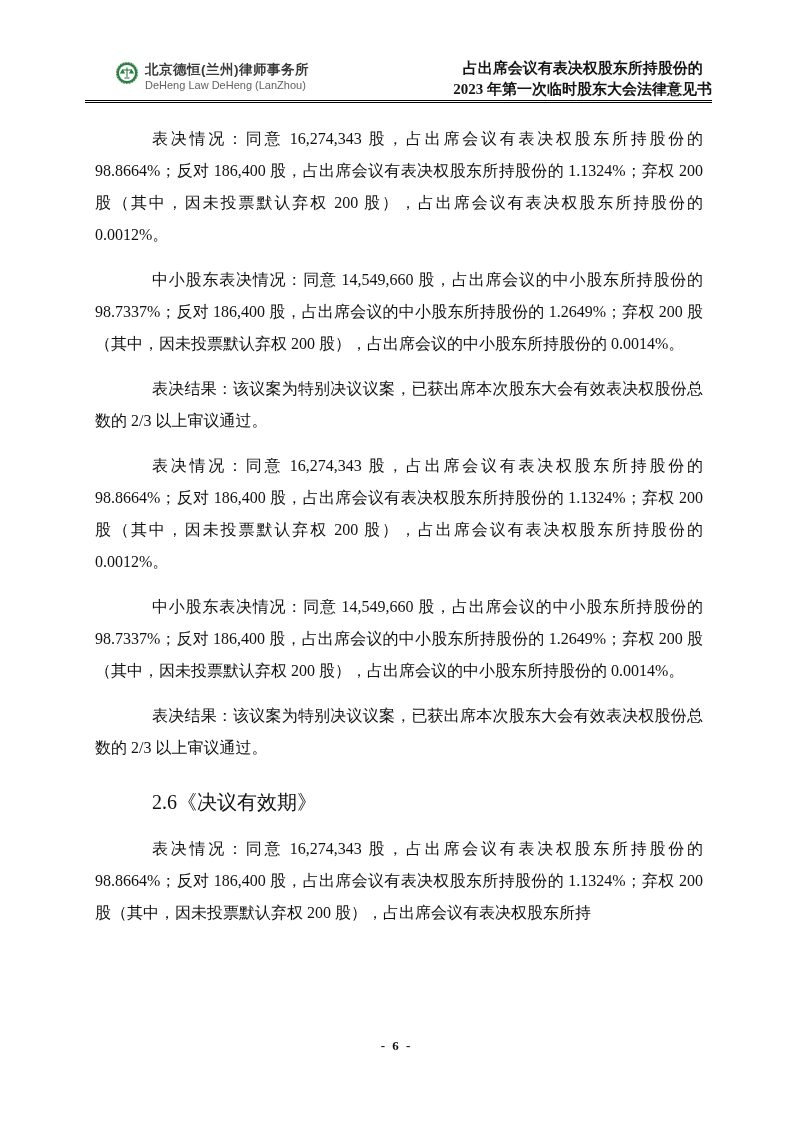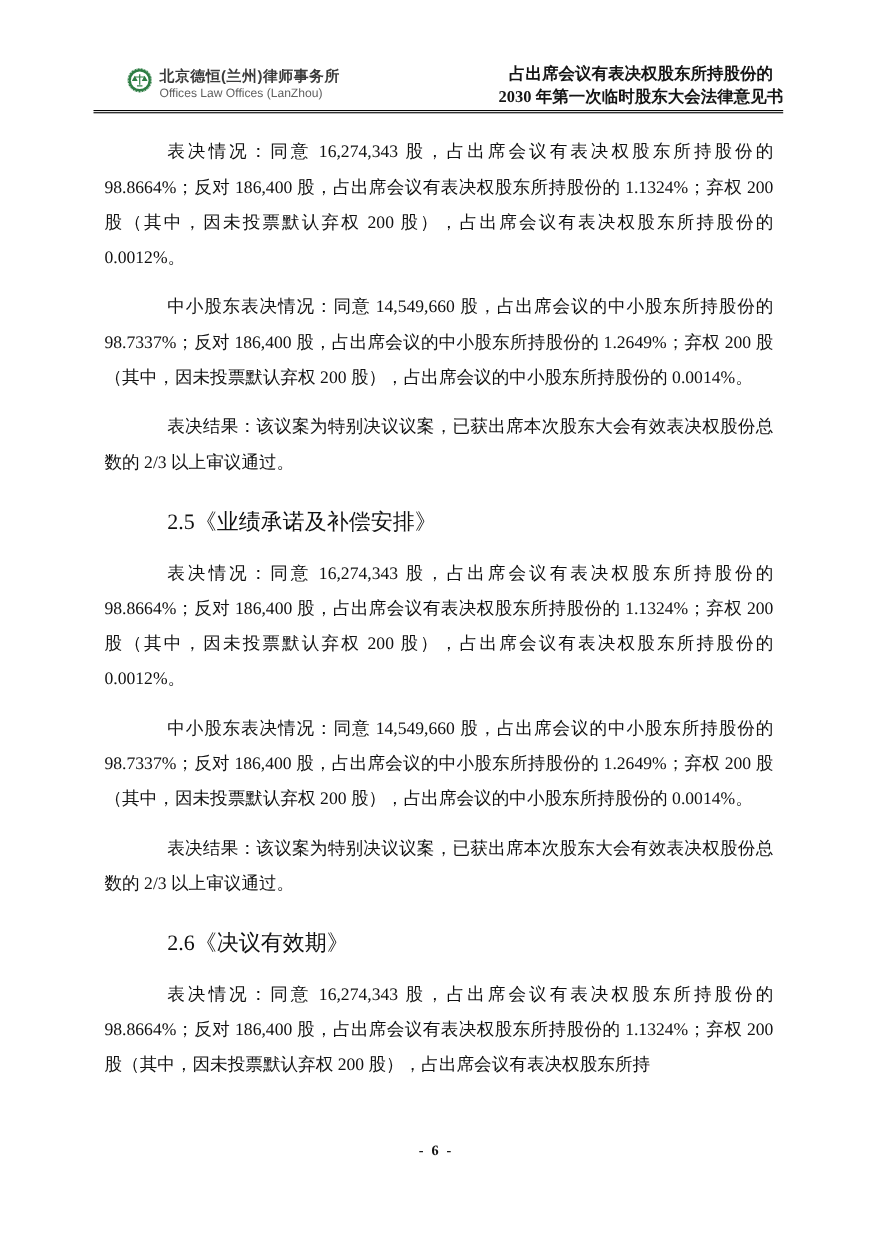--- a/index.html
+++ b/index.html
@@ -119,34 +119,33 @@
             <line x1="12" y1="6.5" x2="12" y2="16"></line>
             <line x1="7.5" y1="9" x2="16.5" y2="9"></line>
             <path d="M5.8 12 L7.5 9 L9.2 12 Z" fill="#2e7d44"></path>
             <path d="M14.8 12 L16.5 9 L18.2 12 Z" fill="#2e7d44"></path>
             <line x1="9.5" y1="17" x2="14.5" y2="17"></line>
           </g>
         </svg>
       </span>
       <div class="brand-text">
         <div class="brand-cn">北京德恒(兰州)律师事务所</div>
-        <div class="brand-en">Offices Law Offices (LanZhou)</div>
+        <div class="brand-en">DeHeng Law DeHeng (LanZhou)</div>
       </div>
     </div>
     <div class="doc-title">
       <div>占出席会议有表决权股东所持股份的</div>
-      <div>2030 年第一次临时股东大会法律意见书</div>
+      <div>2023 年第一次临时股东大会法律意见书</div>
     </div>
   </div>
 
   <div class="content">
     <p class="para">表决情况：同意 16,274,343 股，占出席会议有表决权股东所持股份的 98.8664%；反对 186,400 股，占出席会议有表决权股东所持股份的 1.1324%；弃权 200 股（其中，因未投票默认弃权 200 股），占出席会议有表决权股东所持股份的 0.0012%。</p>
     <p class="para">中小股东表决情况：同意 14,549,660 股，占出席会议的中小股东所持股份的 98.7337%；反对 186,400 股，占出席会议的中小股东所持股份的 1.2649%；弃权 200 股（其中，因未投票默认弃权 200 股），占出席会议的中小股东所持股份的 0.0014%。</p>
     <p class="para">表决结果：该议案为特别决议议案，已获出席本次股东大会有效表决权股份总数的 2/3 以上审议通过。</p>
-    <div class="sec">2.5《业绩承诺及补偿安排》</div>
     <p class="para">表决情况：同意 16,274,343 股，占出席会议有表决权股东所持股份的 98.8664%；反对 186,400 股，占出席会议有表决权股东所持股份的 1.1324%；弃权 200 股（其中，因未投票默认弃权 200 股），占出席会议有表决权股东所持股份的 0.0012%。</p>
     <p class="para">中小股东表决情况：同意 14,549,660 股，占出席会议的中小股东所持股份的 98.7337%；反对 186,400 股，占出席会议的中小股东所持股份的 1.2649%；弃权 200 股（其中，因未投票默认弃权 200 股），占出席会议的中小股东所持股份的 0.0014%。</p>
     <p class="para">表决结果：该议案为特别决议议案，已获出席本次股东大会有效表决权股份总数的 2/3 以上审议通过。</p>
     <div class="sec">2.6《决议有效期》</div>
     <p class="para">表决情况：同意 16,274,343 股，占出席会议有表决权股东所持股份的 98.8664%；反对 186,400 股，占出席会议有表决权股东所持股份的 1.1324%；弃权 200 股（其中，因未投票默认弃权 200 股），占出席会议有表决权股东所持</p>
   </div>
 
   <div class="footer">
     <span>- 6 -</span>
   </div>

